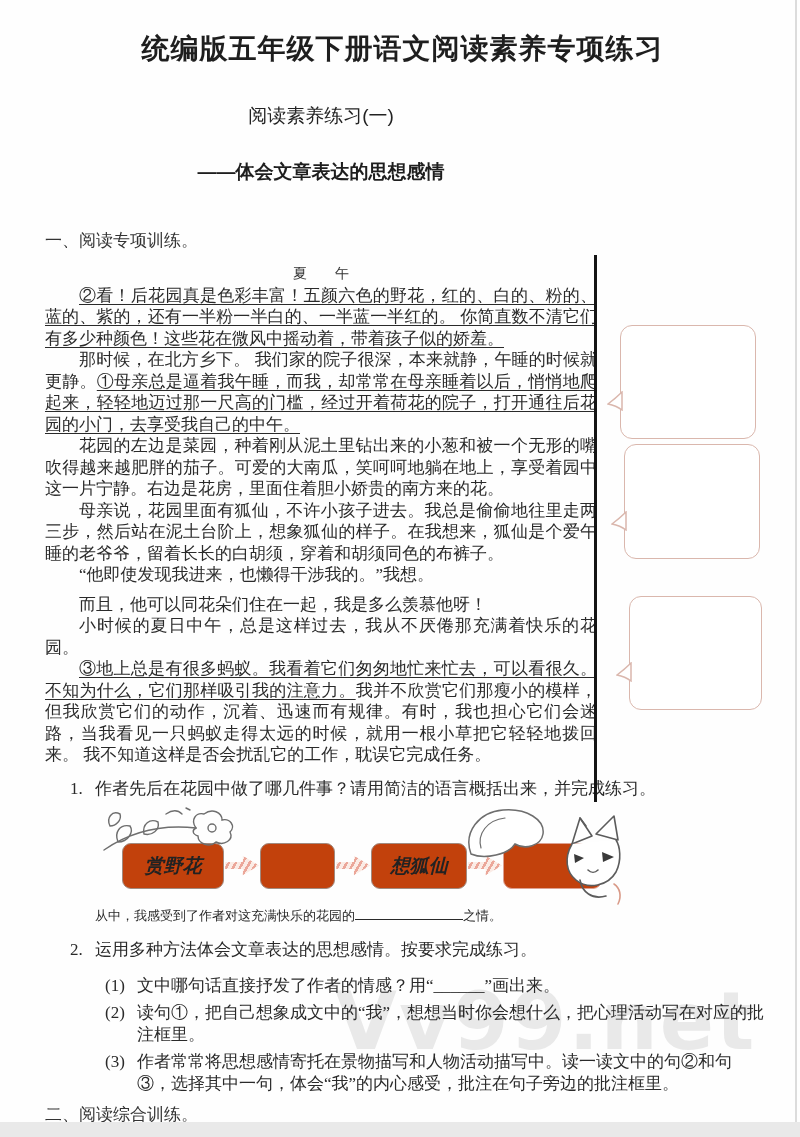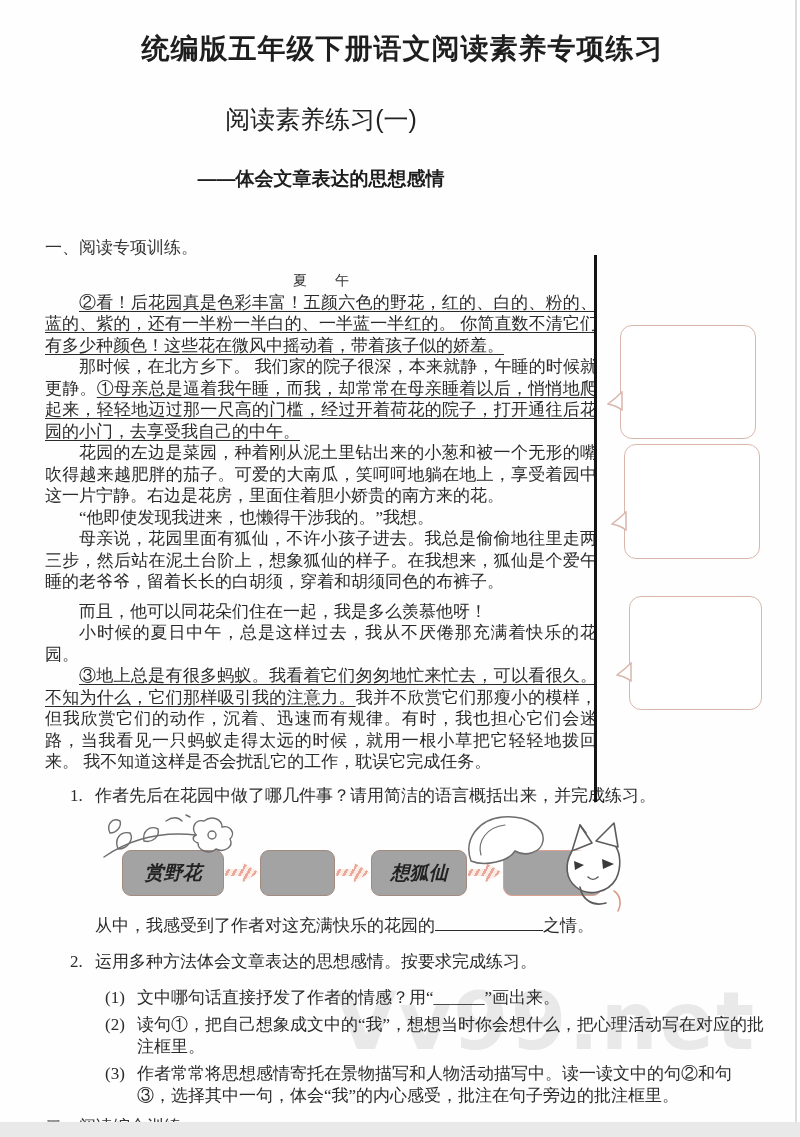--- a/index.html
+++ b/index.html
@@ -4,49 +4,49 @@
 <style>
   html,body{margin:0;padding:0;}
   .page{position:relative;width:800px;height:1137px;background:#fefefe;overflow:hidden;
         font-family:"Liberation Serif","DejaVu Serif",serif;color:#2a2a2a;}
   .watermark{position:absolute;left:335px;top:975px;z-index:0;
              font-family:"DejaVu Sans","Liberation Sans",sans-serif;
              font-weight:bold;font-size:80px;letter-spacing:2px;color:rgba(90,90,90,0.13);text-align:center;}
   .content{position:relative;z-index:1;padding:30px 40px 0 45px;}
   .doc-title{margin:0;text-align:center;font-size:28px;font-weight:bold;color:#1e1e1e;
              font-family:"Liberation Sans","DejaVu Sans",sans-serif;letter-spacing:1px;}
-  .doc-subtitle{margin:35px 0 0 0;width:552px;text-align:center;font-size:25px;font-weight:normal;
+  .doc-subtitle{margin:35px 0 0 0;width:552px;text-align:center;font-size:19px;font-weight:normal;
              font-family:"Liberation Sans","DejaVu Sans",sans-serif;color:#222;}
   .doc-theme{margin:30px 0 0 0;width:552px;text-align:center;font-size:19px;font-weight:bold;
              font-family:"Liberation Sans","DejaVu Sans",sans-serif;color:#1e1e1e;}
   .section-label{margin-top:44px;font-size:17px;color:#333;}
   .essay{width:552px;font-size:17px;line-height:21.5px;text-align:justify;}
   .essay-title{text-align:center;font-size:14px;margin-top:11px;color:#333;}
   .essay p{margin:0;text-indent:2em;}
   .essay p.gap{margin-top:8px;}
   .ul{text-decoration:underline;text-underline-offset:3px;text-decoration-thickness:1px;}
   .q-item{display:flex;margin-left:25px;margin-top:12px;font-size:17px;line-height:22px;width:700px;}
   .q-num{width:25px;flex:0 0 25px;}
   .q-text{flex:1;}
   .sub-item{display:flex;margin-left:60px;margin-top:5px;font-size:17px;line-height:22px;width:660px;}
   .sub-num{width:32px;flex:0 0 32px;}
   .sub-text{flex:1;}
   .blank{display:inline-block;border-bottom:1.5px solid #2a2a2a;height:1em;vertical-align:baseline;}
   
   .flow{position:relative;margin:42px 0 0 77px;display:flex;align-items:center;height:48px;width:480px;}
-  .flow-box{height:44px;background:#a3a3a3;border:1.6px solid #a18a7f;border-radius:9px;
+  .flow-box{height:44px;background:#c2410c;border:1.6px solid #a18a7f;border-radius:9px;
             display:flex;align-items:center;justify-content:center;
             font-size:19px;font-weight:bold;color:#222;
             font-family:"DejaVu Serif","Liberation Serif",serif;font-style:italic;}
   .fb1{width:126px;}.fb2{width:92px;}.fb3{width:118px;}.fb4{width:122px;border-color:#dca091;}
   .flow-arrow{width:34px;height:22px;margin:0 1px;flex:0 0 34px;
       background:repeating-linear-gradient(120deg,#eba globe 0,#eba79a 0 2.5px,#fbece6 2.5px 6px);
       background:repeating-linear-gradient(120deg,#eba79a 0 2.5px,#fbece6 2.5px 6px);
       clip-path:polygon(0 34%,52% 34%,52% 6%,100% 50%,52% 94%,52% 66%,0 66%);}
-  .fill-line{margin:16px 0 0 50px;font-size:17px;}
+  .fill-line{margin:16px 0 0 50px;font-size:13px;}
   
   .margin-line{position:absolute;left:594px;top:255px;width:3px;height:547px;background:#141414;z-index:2;}
   .bubble{position:absolute;background:#fff;border:1.6px solid #dab7ad;border-radius:12px;z-index:2;}
   .bubble .tail{position:absolute;left:-14px;top:58%;}
   .b1{left:620px;top:325px;width:134px;height:112px;}
   .b2{left:624px;top:444px;width:134px;height:113px;}
   .b3{left:629px;top:596px;width:131px;height:112px;}
   .doodle{position:absolute;z-index:3;}
   .edge-line{position:absolute;left:795px;top:0;width:2px;height:1137px;background:#dcdcdc;z-index:4;}
   .bottom-bar{position:absolute;left:0;top:1122px;width:800px;height:15px;background:#e9e9e9;z-index:4;}
@@ -63,22 +63,22 @@
     <h2 class="doc-subtitle">阅读素养练习(一)</h2>
     <h3 class="doc-theme">——体会文章表达的思想感情</h3>
 
     <div class="section-label">一、阅读专项训练。</div>
 
     <div class="essay">
       <div class="essay-title">夏　　午</div>
       <p><span class="ul">②看！后花园真是色彩丰富！五颜六色的野花，红的、白的、粉的、蓝的、紫的，还有一半粉一半白的、一半蓝一半红的。 你简直数不清它们有多少种颜色！这些花在微风中摇动着，带着孩子似的娇羞。</span></p>
       <p><span>那时候，在北方乡下。 我们家的院子很深，本来就静，午睡的时候就更静。</span><span class="ul">①母亲总是逼着我午睡，而我，却常常在母亲睡着以后，悄悄地爬起来，轻轻地迈过那一尺高的门槛，经过开着荷花的院子，打开通往后花园的小门，去享受我自己的中午。</span></p>
       <p>花园的左边是菜园，种着刚从泥土里钻出来的小葱和被一个无形的嘴吹得越来越肥胖的茄子。可爱的大南瓜，笑呵呵地躺在地上，享受着园中这一片宁静。右边是花房，里面住着胆小娇贵的南方来的花。</p>
+      <p>母亲说，花园里面有狐仙，不许小孩子进去。我总是偷偷地往里走两三步，然后站在泥土台阶上，想象狐仙的样子。在我想来，狐仙是个爱午睡的老爷爷，留着长长的白胡须，穿着和胡须同色的布裤子。</p>
       <p>“他即使发现我进来，也懒得干涉我的。”我想。</p>
-      <p>母亲说，花园里面有狐仙，不许小孩子进去。我总是偷偷地往里走两三步，然后站在泥土台阶上，想象狐仙的样子。在我想来，狐仙是个爱午睡的老爷爷，留着长长的白胡须，穿着和胡须同色的布裤子。</p>
       <p class="gap">而且，他可以同花朵们住在一起，我是多么羡慕他呀！</p>
       <p>小时候的夏日中午，总是这样过去，我从不厌倦那充满着快乐的花园。</p>
       <p><span class="ul">③地上总是有很多蚂蚁。我看着它们匆匆地忙来忙去，可以看很久。 不知为什么，它们那样吸引我的注意力。</span><span>我并不欣赏它们那瘦小的模样，但我欣赏它们的动作，沉着、迅速而有规律。有时，我也担心它们会迷路，当我看见一只蚂蚁走得太远的时候，就用一根小草把它轻轻地拨回来。 我不知道这样是否会扰乱它的工作，耽误它完成任务。</span></p>
     </div>
 
     <div class="q-item">
       <span class="q-num">1.</span>
       <span class="q-text">作者先后在花园中做了哪几件事？请用简洁的语言概括出来，并完成练习。</span>
     </div>
 

